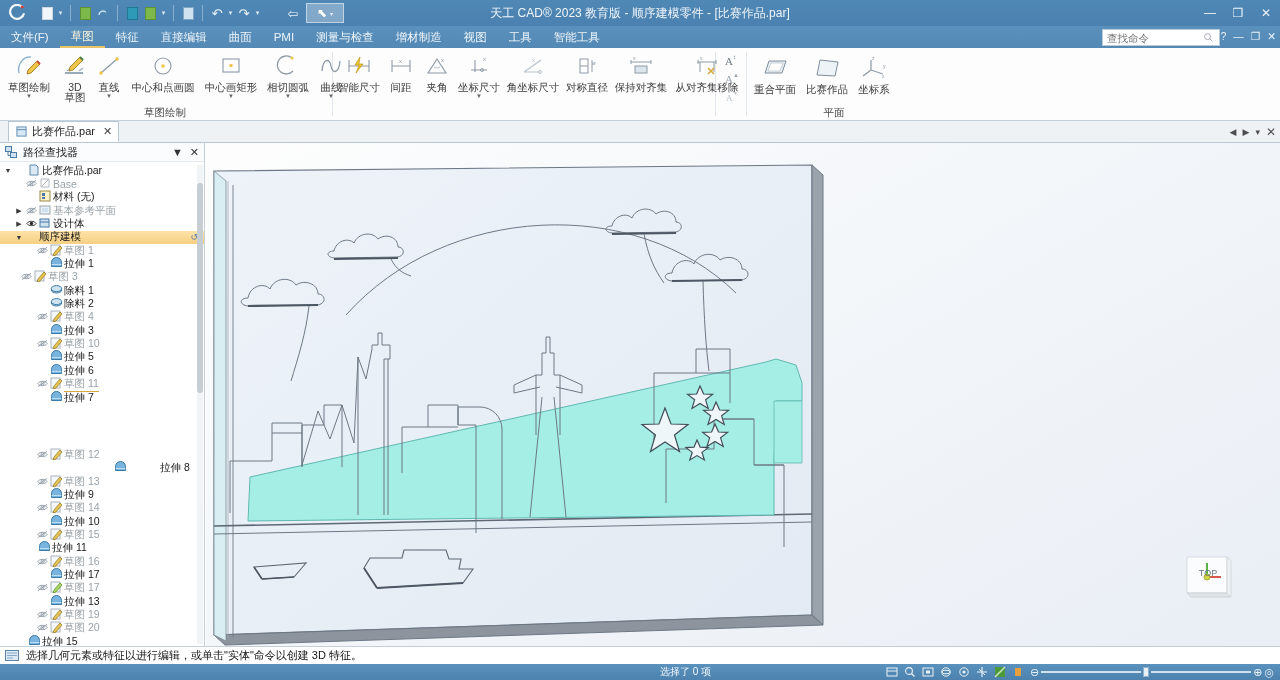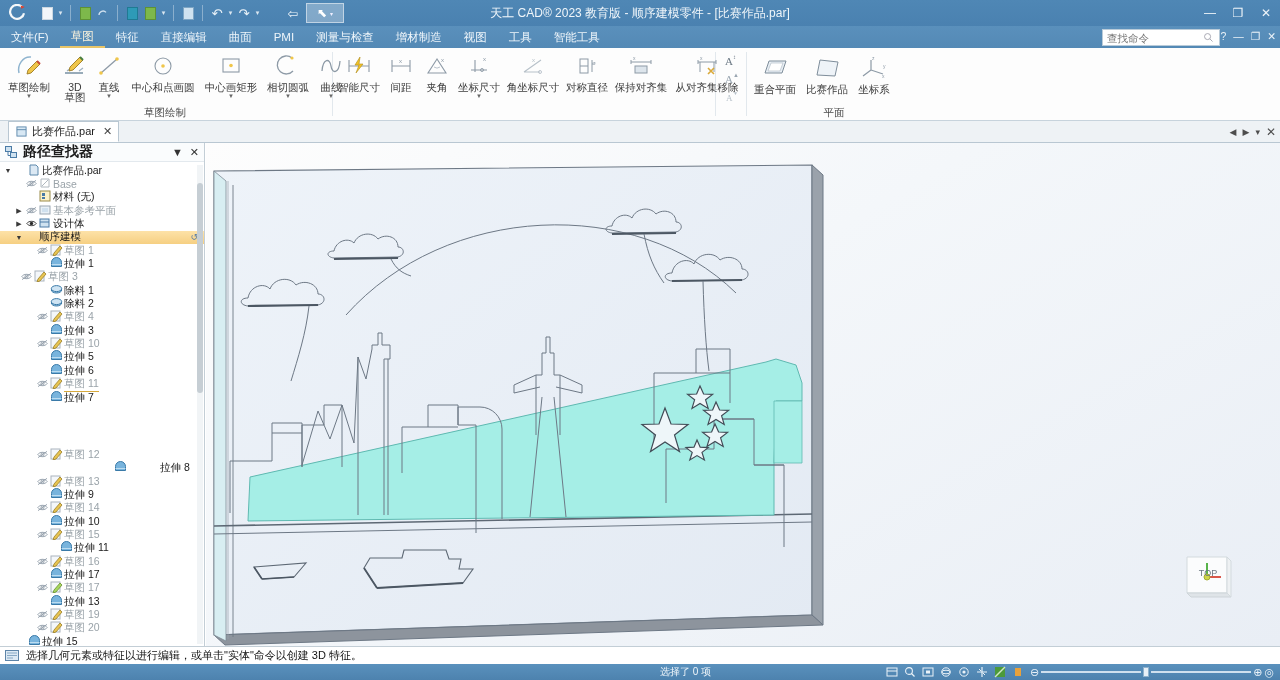--- a/index.html
+++ b/index.html
@@ -127,21 +127,21 @@
 
   
   .leftpanel {
     position: absolute; left: 0; top: 143px; width: 205px; height: 503px;
     background: #fff; border-right: 1px solid #c3ced6;
   }
   .lp-header {
     height: 19px; display: flex; align-items: center; gap: 5px; padding: 0 5px;
     background: #fafcfd; border-bottom: 1px solid #e3e9ee;
   }
-  .lp-title { font-size: 14px; color: #1d1d1d; font-weight: bold; }
+  .lp-title { font-size: 11px; color: #1d1d1d; }
   .lp-actions { margin-left: auto; display: flex; align-items: center; gap: 7px; color: #333; font-size: 11px;}
   .tree {
     position: absolute; top: 19px; left: 0; right: 0; bottom: 0;
     overflow: hidden; padding-top: 2px;
   }
   .trow {
     height: 13.35px; display: flex; align-items: center; font-size: 10.5px;
     color: #1a1a1a; white-space: nowrap; padding-left: 2px;
   }
   .trow.dim { color: #9aa3a9; }
@@ -820,21 +820,21 @@
               <path d="M.8 4.5 C2.6 1.6 8.4 1.6 10.2 4.5 C8.4 7.4 2.6 7.4 .8 4.5z" fill="none" stroke="#8d9aa6" stroke-width=".9"></path>
               <circle cx="5.5" cy="4.5" r="1.5" fill="none" stroke="#8d9aa6" stroke-width=".9"></circle>
               <line x1="1" y1="7.6" x2="10" y2="1.4" stroke="#8d9aa6" stroke-width=".9"></line>
             </svg></span>
           <span class="ti"><svg width="13" height="12" viewBox="0 0 13 12">
               <rect x="1" y="1" width="9" height="10" fill="#f4f7fa" stroke="#aab4bd" stroke-width="1"></rect>
               <path d="M4 9 L10 2 l2 2 -6 7 -3 1z" fill="#e8c552" stroke="#9a7f28" stroke-width=".8"></path>
             </svg></span>
           <span class="tlabel">草图 15</span>
         </div>
-        <div class="trow" style="padding-left: 34px;">
+        <div class="trow" style="padding-left: 12px;">
           <span class="exp"></span>
           <span class="eye"></span>
           <span class="ti"><svg width="13" height="12" viewBox="0 0 13 12">
               <path d="M1.5 9.5 V5.5 a5 5 0 0 1 10 0 V9.5z" fill="#78b4dd" stroke="#3a7aa8" stroke-width="1"></path>
               <path d="M1.5 7.5 h10" stroke="#bcdcf0" stroke-width="1"></path>
             </svg></span>
           <span class="tlabel">拉伸 11</span>
         </div>
         <div class="trow dim" style="padding-left: 24px;">
           <span class="exp"></span>

